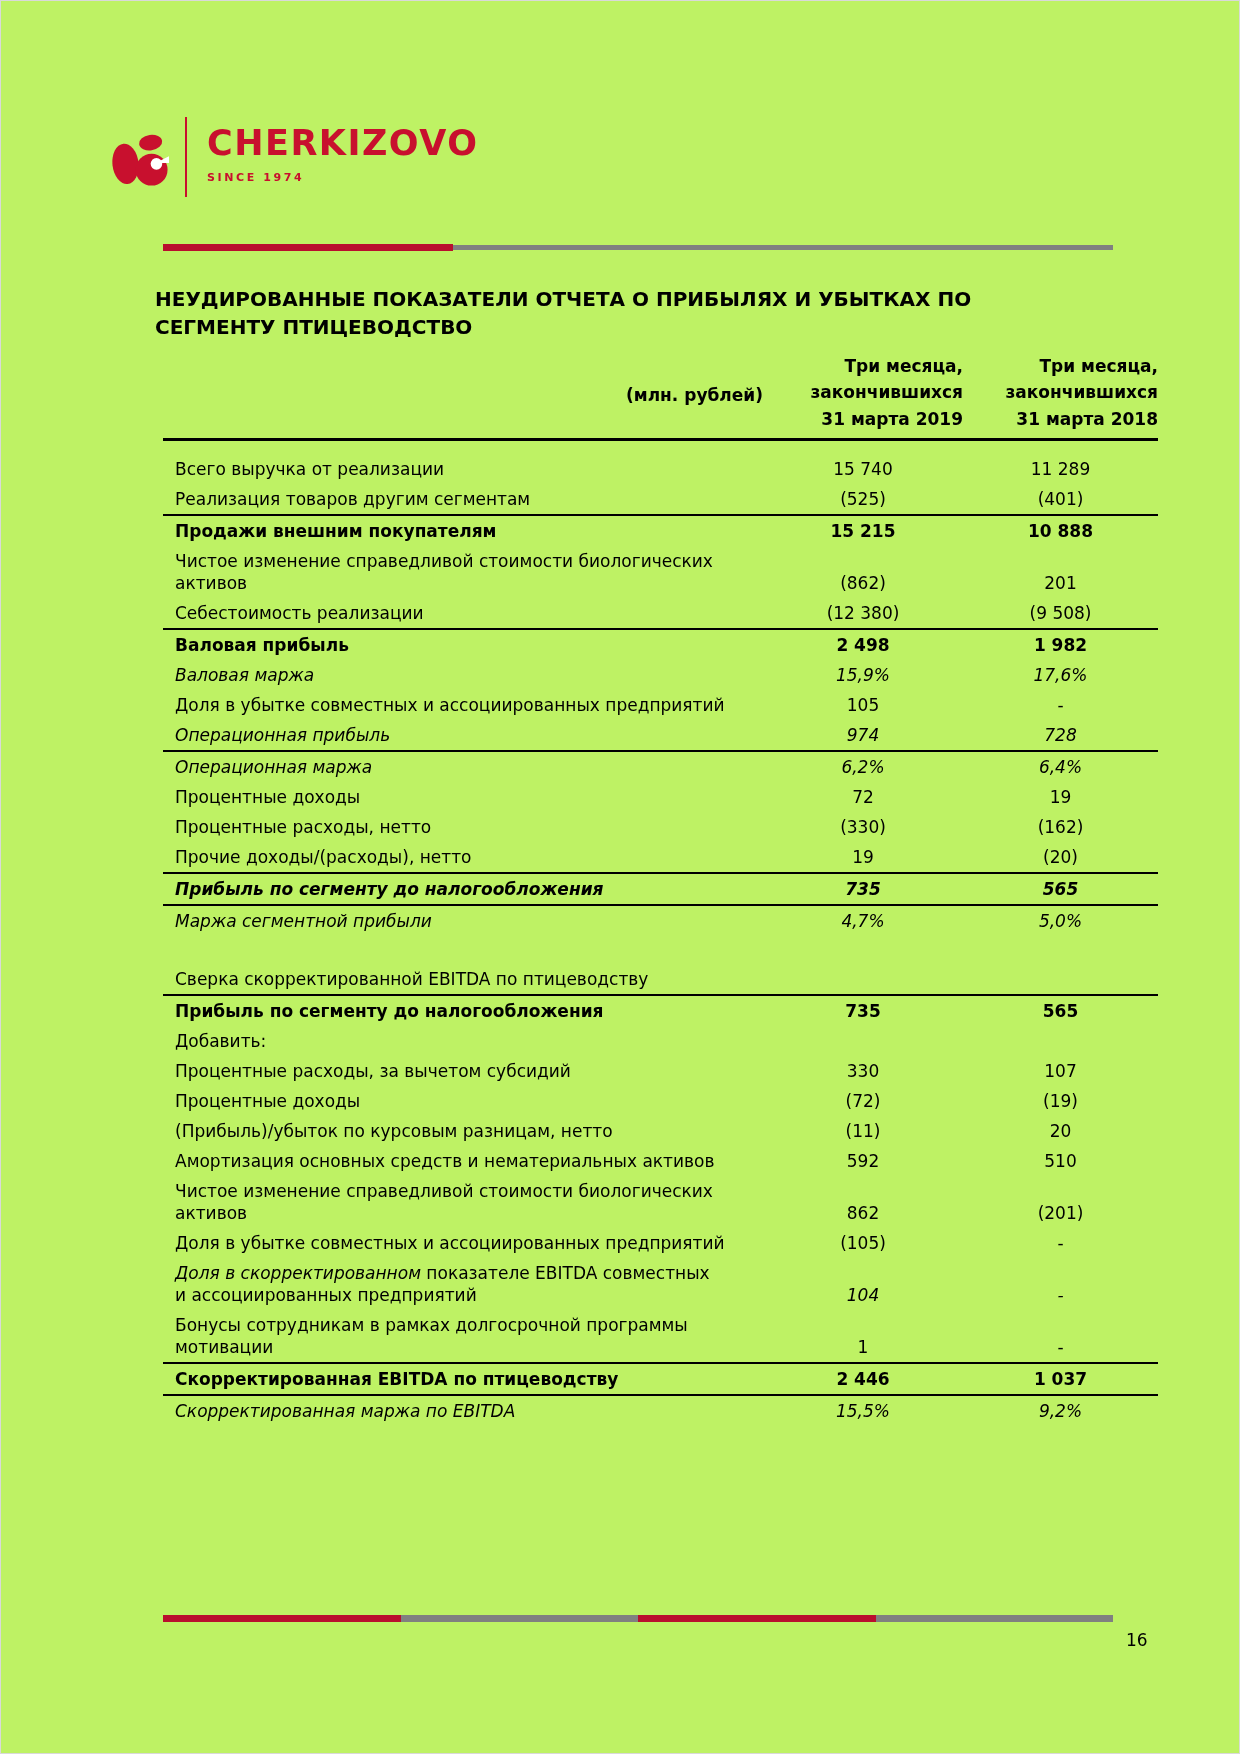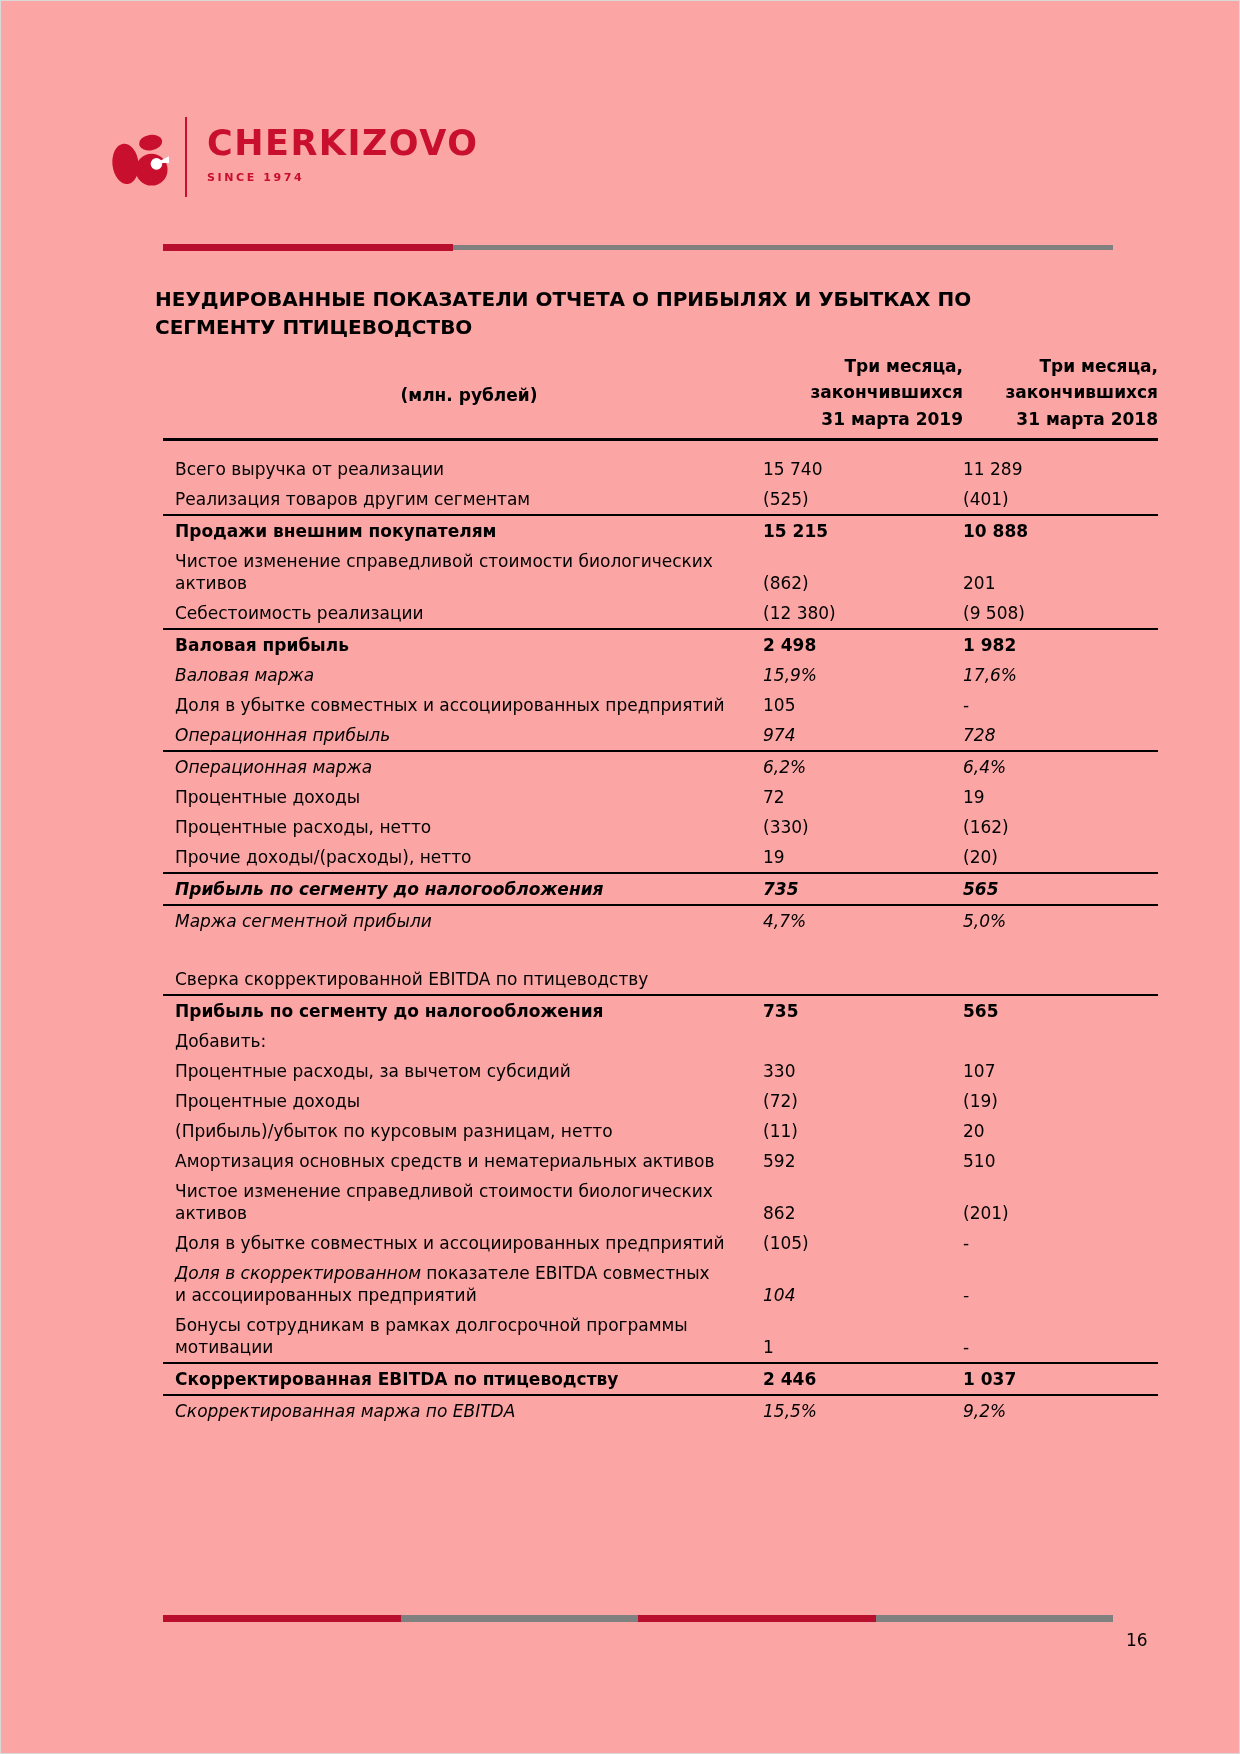--- a/index.html
+++ b/index.html
@@ -1,19 +1,19 @@
 <!DOCTYPE html>
 <html><head>
 <meta charset="utf-8">
 <style>
   html,body{margin:0;padding:0;background:#fff;}
   .page{
     position:relative;
     width:1240px;height:1754px;
-    background:#fca5a5;
+    background:#bef264;
     font-family:"DejaVu Sans", sans-serif;
     color:#000;
     box-sizing:border-box;
     border:1px solid #d9d9d9;
     overflow:hidden;
   }
 
   
   .logo{position:absolute;top:116px;left:110px;display:flex;align-items:flex-start;}
   .logo-icon{margin-top:14px;}
@@ -35,25 +35,25 @@
   }
 
   
   table.fin{
     position:absolute;top:352px;left:162px;
     width:995px;border-collapse:collapse;
     font-size:17px;table-layout:fixed;
   }
   col.c1{width:600px;} col.c2{width:200px;} col.c3{width:195px;}
   th{vertical-align:bottom;font-weight:bold;border-bottom:3px solid #000;padding:0 0 6px 0;}
-  th.unit{text-align:center;padding-bottom:33px;padding-left:12px;}
+  th.unit{text-align:right;padding-bottom:33px;padding-left:12px;}
   th.cval{text-align:right;white-space:pre-line;line-height:1.55;}
   td{padding:4px 0;line-height:22px;vertical-align:bottom;}
   td.c-label{white-space:pre-line;padding-left:12px;padding-right:10px;text-align:left;}
-  td.c-val{text-align:left;white-space:nowrap;}
+  td.c-val{text-align:center;white-space:nowrap;}
   tbody tr:first-child td{padding-top:17px;}
   tr.underline td{border-bottom:2px solid #000;}
   tr.spacer td{height:28px;padding:0;border:none;}
   .ls-bold{font-weight:bold;}
   .ls-italic{font-style:italic;}
   .ls-bolditalic{font-weight:bold;font-style:italic;}
 
   
   .footerbar{position:absolute;top:1614px;left:162px;width:950px;height:7px;display:flex;}
   .footerbar span{height:7px;}

